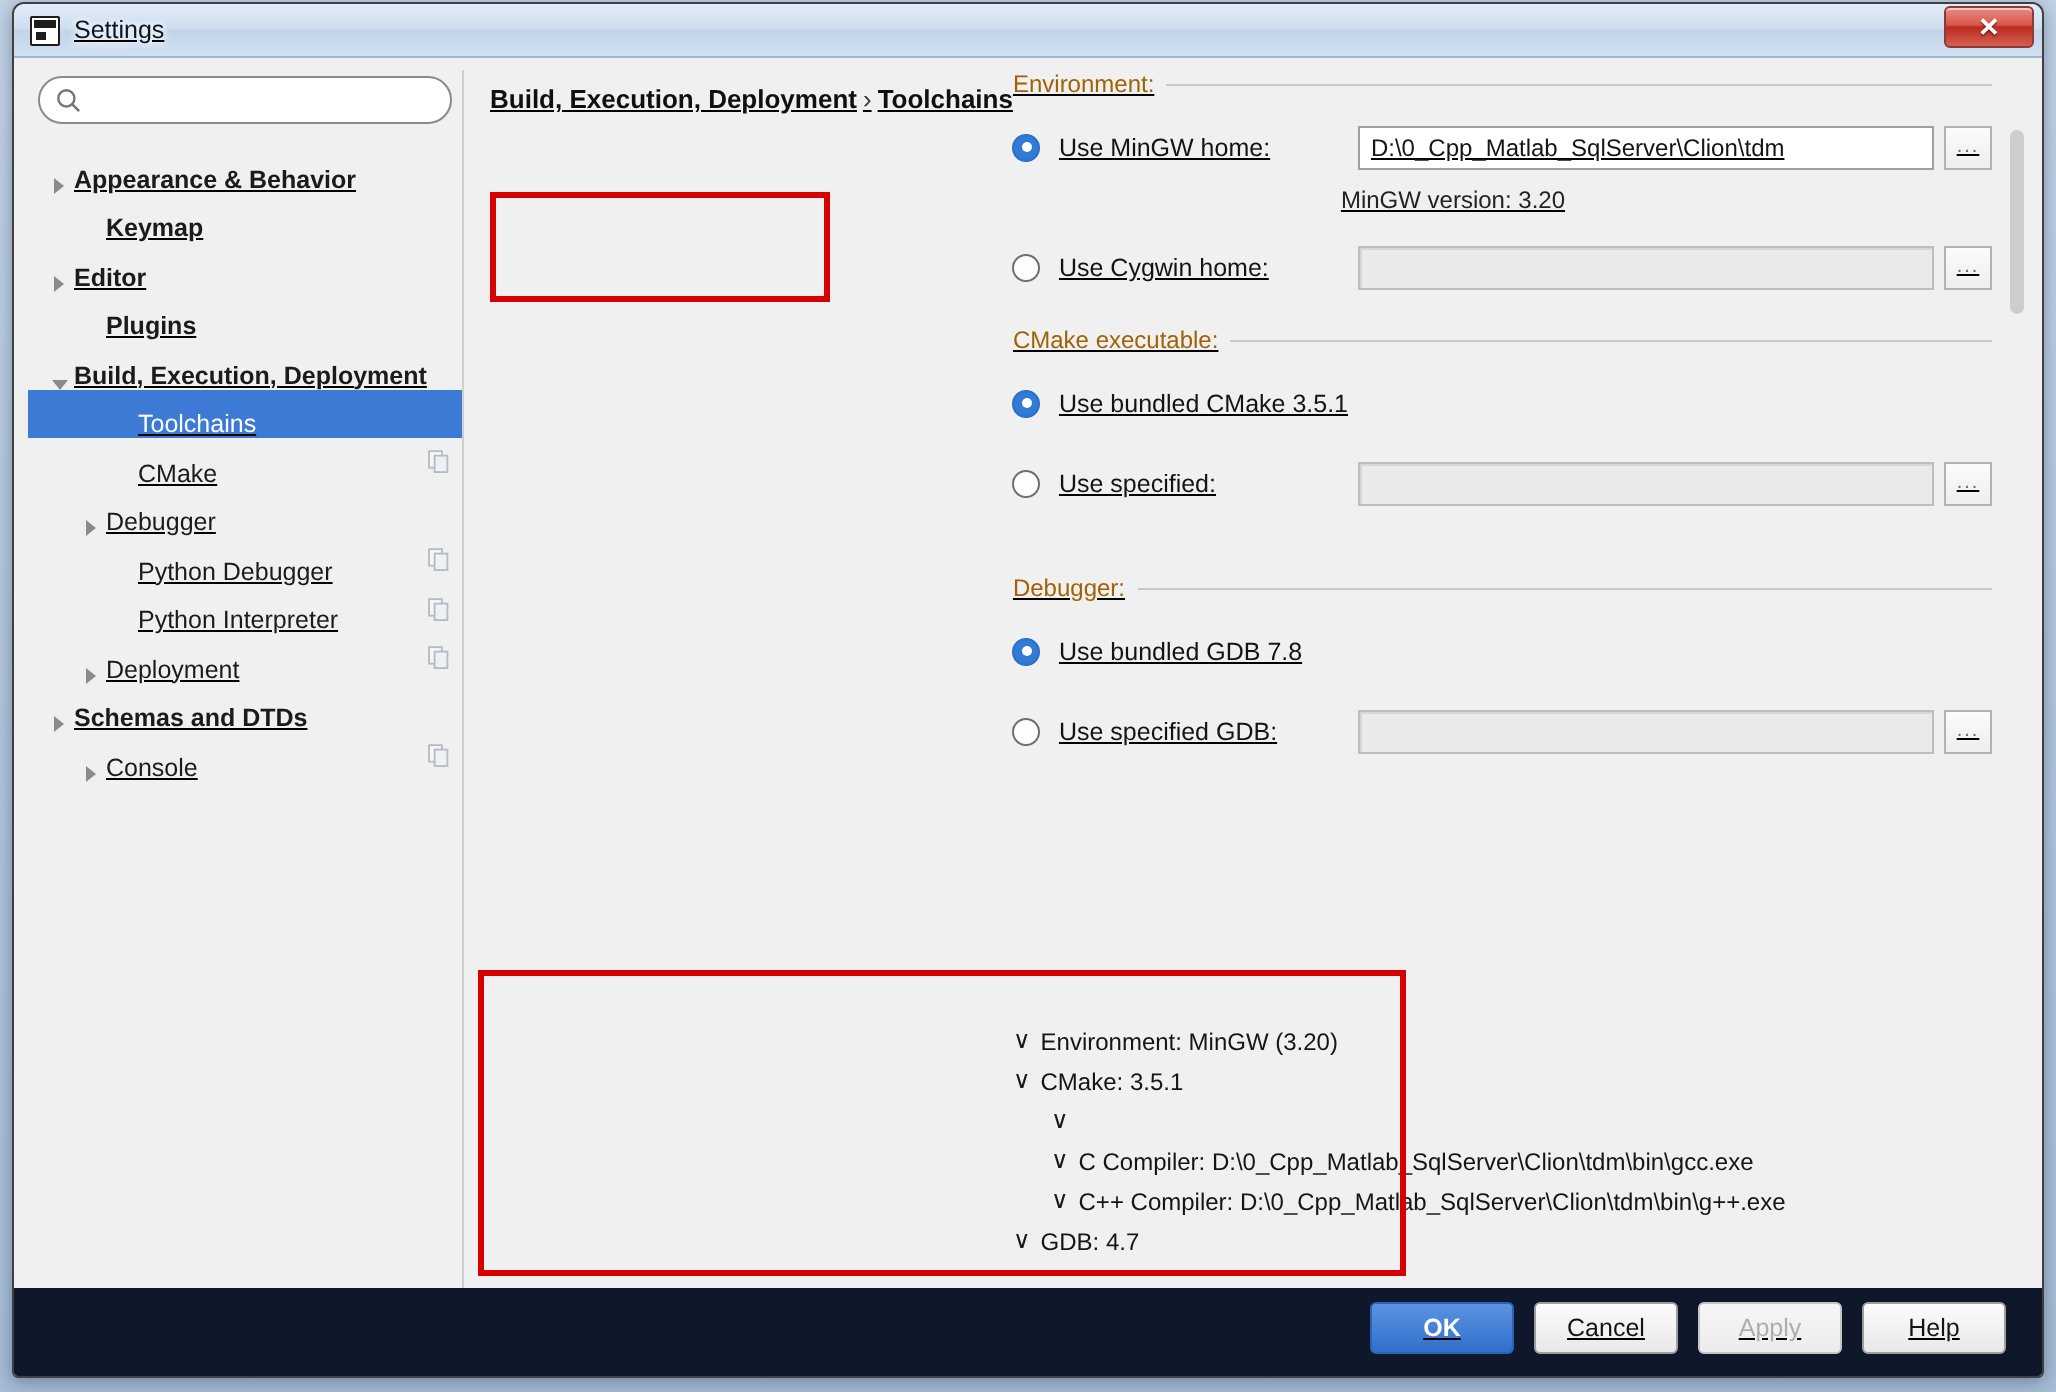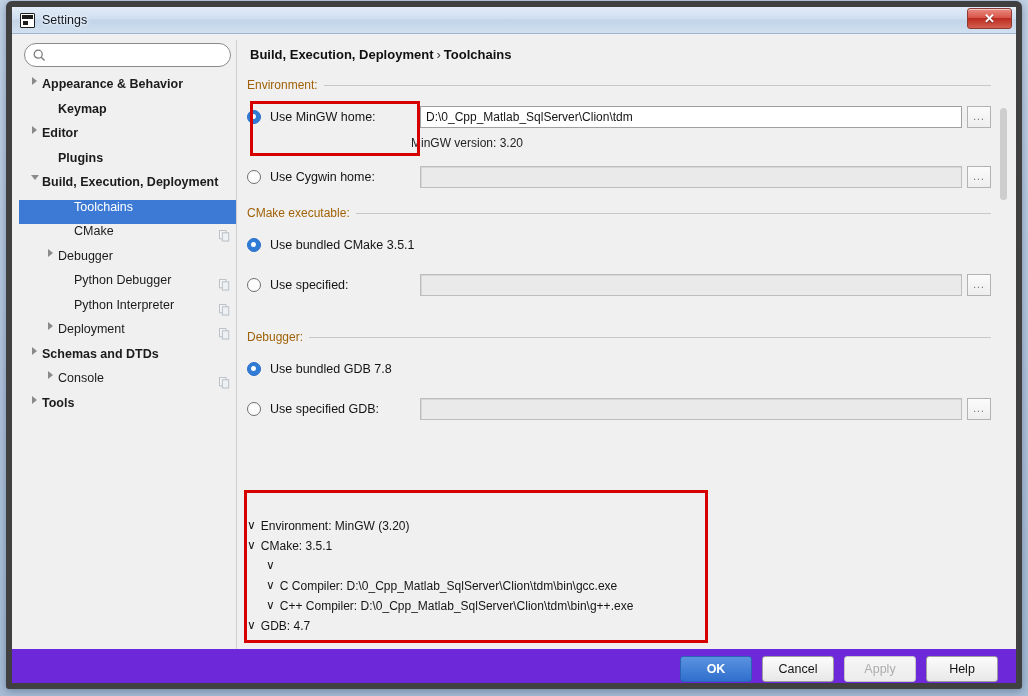--- a/index.html
+++ b/index.html
@@ -26,25 +26,26 @@
     font-weight: bold;
     color: #5a6b85;
     white-space: nowrap;
     font-size: 15px;
   }
 
   
   .window {
     position: absolute; left: 6px; top: 1px;
     width: 1016px; height: 688px;
-    border: 6px solid #404040;
+    border: 1px solid #404040;
     border-radius: 6px 6px 3px 3px;
     background: #f0f0f0;
     box-shadow: 0 2px 9px rgba(40,60,90,.45);
     overflow: hidden;
+    text-decoration: underline;
   }
 
   
   .titlebar {
     position: relative;
     height: 27px;
     background: linear-gradient(180deg,
         rgba(225,236,248,.96) 0%,
         rgba(205,221,240,.93) 45%,
         rgba(191,210,233,.92) 52%,
@@ -139,21 +140,21 @@
     border: none; outline: none; background: transparent;
     font-size: 12px; font-family: "Liberation Sans", sans-serif;
     width: 165px; color: #222;
   }
   .tree {
     flex: 1;
     overflow: hidden;
     padding-top: 2px;
   }
   .tree-row {
-    display: flex; align-items: flex-start;
+    display: flex; align-items: flex-end;
     height: 24.5px;
     padding-right: 4px;
     cursor: pointer;
     font-size: 12.5px;
     color: #1b1b1b;
     position: relative;
   }
   .tree-row.selected { background: #3d7ad6; }
   .tree-row.selected .tree-label { color: #ffffff; }
   .tree-row.bold .tree-label { font-weight: bold; }
@@ -181,21 +182,21 @@
     opacity: .5;
   }
 
   
   .right-pane {
     flex: 1;
     min-width: 0;
     padding: 0 0 0 10px;
     position: relative;
     display: flex;
-    flex-direction: column;
+    flex-direction: row;
   }
   .breadcrumb {
     font-size: 13px;
     font-weight: bold;
     color: #101010;
     padding: 7px 0 16px 3px;
   }
   .crumb-sep { color: #3c3c3c; font-weight: normal; padding: 0 3px; }
 
   .settings-area {
@@ -327,21 +328,21 @@
     border-radius: 4px;
   }
 
   
   .footer {
     height: 46px;
     flex: none;
     display: flex; align-items: center; justify-content: flex-end;
     padding: 0 18px 6px 0;
     gap: 10px;
-    background: #6d28d9;
+    background: #0f172a;
   }
   .btn {
     min-width: 72px; height: 26px;
     padding: 0 14px;
     font-size: 12.5px;
     font-family: "Liberation Sans", sans-serif;
     border: 1px solid #9e9e9e;
     border-radius: 3px;
     background: linear-gradient(180deg,#fcfcfc,#e8e8e8);
     color: #141414;
@@ -471,26 +472,20 @@
             </div>
             <div class="tree-row" style="padding-left: 24px;">
               <span class="arrow-cell">
                 <span class="arrow-right"></span>
               </span>
               <span class="tree-label">Console</span>
               <svg class="copy-icon" viewBox="0 0 12 13">
                 <rect x="0.6" y="0.6" width="7" height="9" fill="#fff" stroke="#7b8794" stroke-width="1"></rect>
                 <rect x="3.6" y="3" width="7" height="9" fill="#eef2f7" stroke="#7b8794" stroke-width="1"></rect>
               </svg>
-            </div>
-            <div class="tree-row bold" style="padding-left: 8px;">
-              <span class="arrow-cell">
-                <span class="arrow-right"></span>
-              </span>
-              <span class="tree-label">Tools</span>
             </div>
           </div>
       </div>
 
       <div class="right-pane">
 
         <div class="breadcrumb">
           <span>Build, Execution, Deployment</span><span class="crumb-sep">›</span><span>Toolchains</span>
         </div>
 

